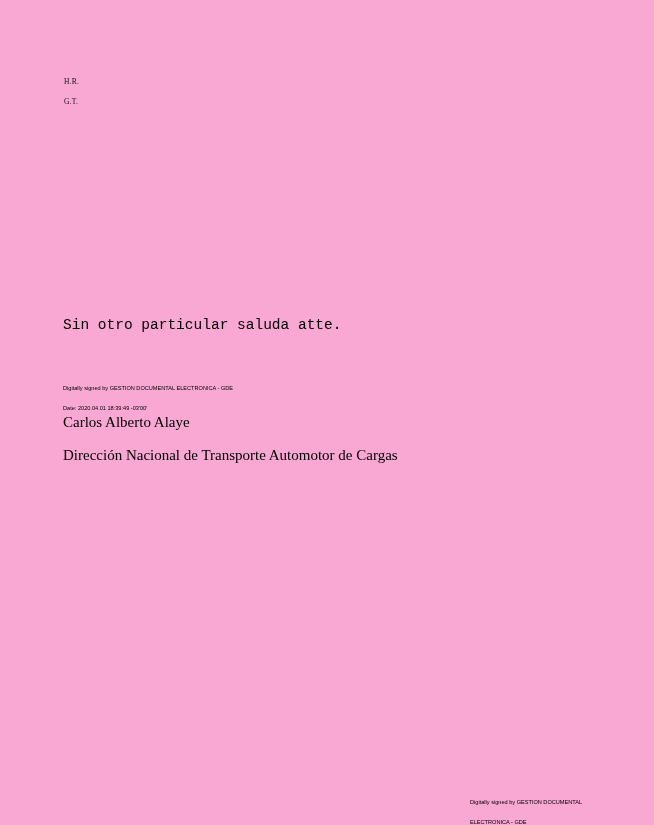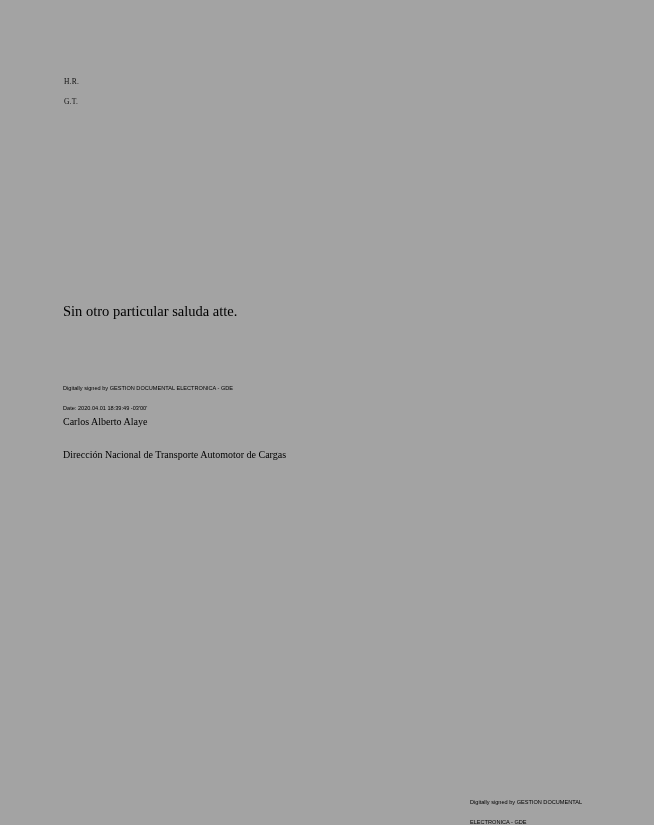--- a/index.html
+++ b/index.html
@@ -12,57 +12,57 @@
     background: #ffffff;
     font-family: "Liberation Serif", serif;
     color: #000000;
     position: relative;
     overflow: hidden;
   }
   .page {
     position: relative;
     width: 654px;
     height: 825px;
-    background: #a3a3a3;
+    background: #f9a8d4;
   }
   .abs {
     position: absolute;
     white-space: pre;
   }
   .initials {
     font-family: "Liberation Serif", serif;
     font-size: 7.5px;
     letter-spacing: 0.2px;
     color: #111;
   }
   .hr-line { left: 64px; top: 77px; }
   .gt-line { left: 64px; top: 97px; text-align: right; }
 
   .closing {
     left: 63px;
-    top: 303px;
-    font-family: Liberation Serif, serif;
+    top: 317px;
+    font-family: Liberation Mono, monospace;
     font-size: 14.5px;
     color: #000;
   }
 
   .sig-stamp-top {
     left: 63px;
     top: 372px;
     font-family: "Liberation Sans", sans-serif;
     font-size: 5.6px;
     line-height: 6.6px;
     color: #000;
   }
 
   .signer-block {
     left: 63px;
     top: 396px;
     font-family: "Liberation Serif", serif;
-    font-size: 10px;
+    font-size: 15px;
     line-height: 10.7px;
     color: #000;
   }
 
   .sig-stamp-bottom {
     left: 470px;
     top: 786px;
     font-family: "Liberation Sans", sans-serif;
     font-size: 5.6px;
     line-height: 6.6px;

